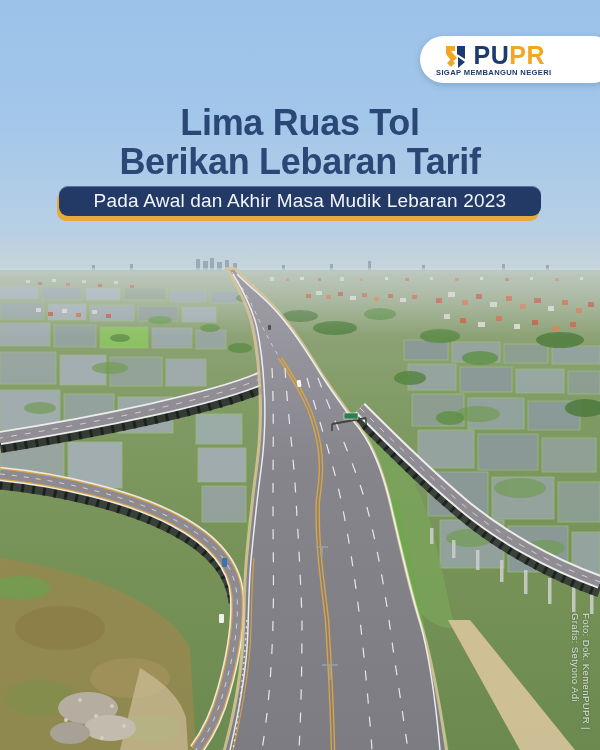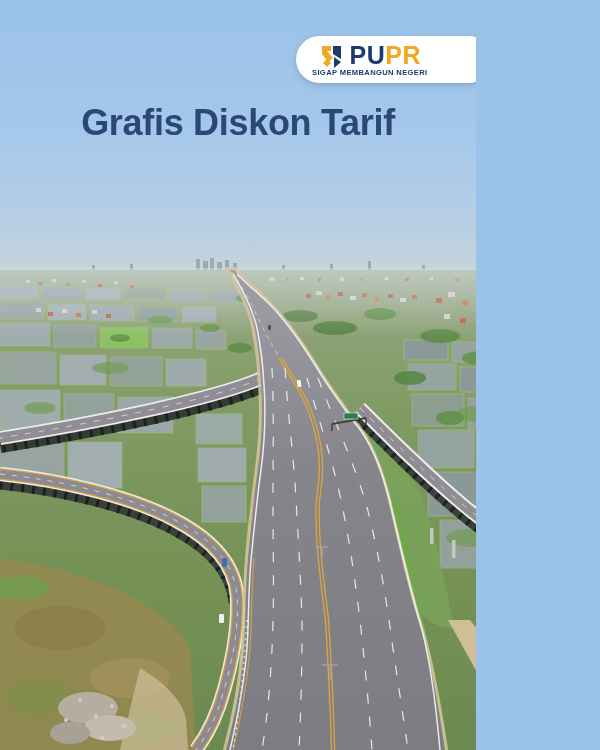--- a/index.html
+++ b/index.html
@@ -2,21 +2,21 @@
 <html><head>
 <meta charset="utf-8">
 <style>
   html,body{margin:0;padding:0;}
   body{
     width:600px;height:750px;overflow:hidden;
     font-family:"Liberation Sans",sans-serif;
     background:#9bc2e9;
   }
   .card{
-    position:relative;width:476px;height:750px;overflow:hidden;
+    position:relative;width:600px;height:750px;overflow:hidden;
     background:linear-gradient(180deg,#9bc2e9 0%,#a3c7ea 16%,#b2cde7 27%,#c3d5de 36%,#c3d5de 100%);
   }
   
   .logo-pill{
     position:absolute;top:36px;right:-16px;width:196px;height:47px;
     background:#ffffff;border-radius:26px;
     display:flex;align-items:center;justify-content:flex-start;
     padding-left:16px;box-sizing:border-box;
     box-shadow:0 2px 6px rgba(40,70,110,.25);
   }
@@ -62,23 +62,27 @@
           <path d="M8,16 l4,4 -4,4 -4,-4 z" fill="#f1a722"></path>
           <path d="M15,14 l7,5 -7,6 z" fill="#1d3a6c"></path>
         </svg>
         <div class="brand-word"><span class="pu">PU</span><span class="pr">PR</span></div>
       </div>
       <div class="tagline">SIGAP MEMBANGUN NEGERI</div>
     </div>
   </div>
 
   <div class="title">
-    <div>Grafis Diskon Tarif</div>
+    <div>Lima Ruas Tol</div>
+    <div>Berikan Lebaran Tarif</div>
   </div>
 
+  <div class="banner">
+    <span>Pada Awal dan Akhir Masa Mudik Lebaran 2023</span>
+  </div>
 
   <div class="photo-wrap">
   <svg width="600" height="522" viewBox="0 0 600 522">
     <defs>
       <linearGradient id="skyG" x1="0" y1="0" x2="0" y2="1">
         <stop offset="0" stop-color="#b7cfe4"></stop>
             <stop offset="1" stop-color="#c8d5d9"></stop>
       </linearGradient>
       <linearGradient id="landG" x1="0" y1="0" x2="0" y2="1">
         <stop offset="0" stop-color="#a8b292"></stop>

